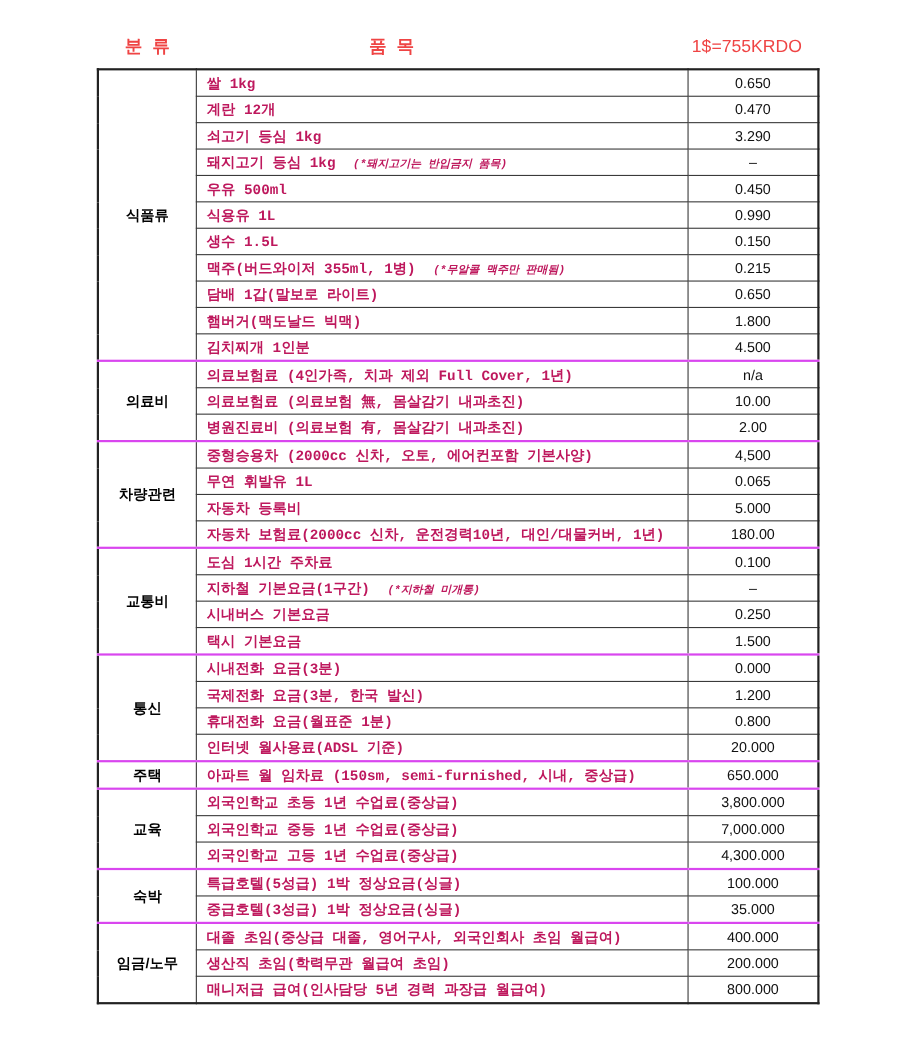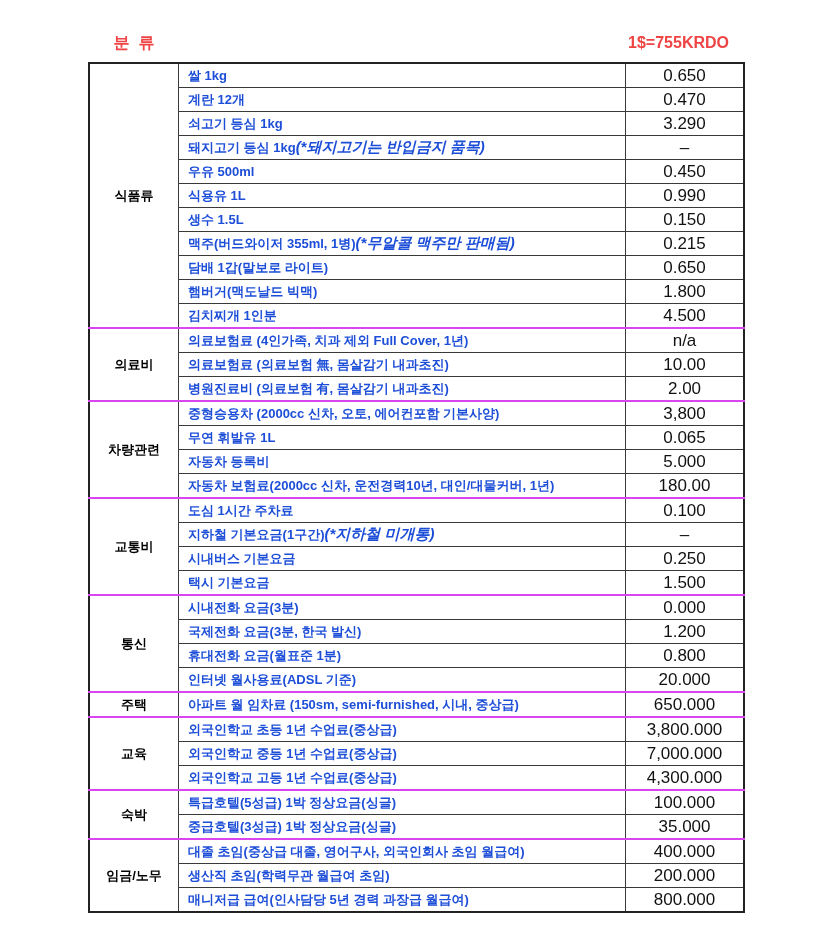--- a/index.html
+++ b/index.html
@@ -38,21 +38,21 @@
     left: 180px;
     width: 352px;
     text-align: center;
     letter-spacing: 9px;
     text-indent: 9px;
   }
   .head-rate {
     right: 88px;
     text-align: center;
     letter-spacing: 0;
-    font-weight: 700;
+    font-weight: 400;
   }
   
   table.price-table {
     position: absolute;
     left: 88px;
     top: 62px;
     width: 642px;
     border-collapse: collapse;
     table-layout: fixed;
     border: 2px solid #222;
@@ -72,42 +72,45 @@
     width: 88px;
     text-align: center;
     font-weight: 600;
     color: #000000;
   }
   td.item {
     width: 437px;
     padding-left: 9px;
     font-weight: 600;
     white-space: nowrap;
-    color: #1d4ed8;
+    color: #be185d;
+    font-family: Liberation Mono, monospace;
   }
   td.item .note {
     font-style: italic;
     font-weight: 600;
-    font-size: 15px;
+    font-size: 10px;
+    margin-left: 16px;
   }
   td.price {
     width: 117px;
     text-align: center;
     font-weight: 400;
-    font-size: 17px;
+    font-size: 13px;
     color: #111;
   }
 </style>
 </head>
 <body>
 
 <div class="page">
 
   <div class="col-head head-category">분류</div>
 
+  <div class="col-head head-item">품목</div>
 
   <div class="col-head head-rate">1$=755KRDO</div>
 
   <table class="price-table">
     <tbody>
         <tr>
           <td class="cat" rowspan="11">식품류</td>
           <td class="item"><span>쌀 1kg</span></td>
           <td class="price">0.650</td>
         </tr>
@@ -160,21 +163,21 @@
           <td class="item"><span>의료보험료 (의료보험 無, 몸살감기 내과초진)</span></td>
           <td class="price">10.00</td>
         </tr>
         <tr>
           <td class="item"><span>병원진료비 (의료보험 有, 몸살감기 내과초진)</span></td>
           <td class="price">2.00</td>
         </tr>
         <tr class="section-start">
           <td class="cat" rowspan="4">차량관련</td>
           <td class="item"><span>중형승용차 (2000cc 신차, 오토, 에어컨포함 기본사양)</span></td>
-          <td class="price">3,800</td>
+          <td class="price">4,500</td>
         </tr>
         <tr>
           <td class="item"><span>무연 휘발유 1L</span></td>
           <td class="price">0.065</td>
         </tr>
         <tr>
           <td class="item"><span>자동차 등록비</span></td>
           <td class="price">5.000</td>
         </tr>
         <tr>

